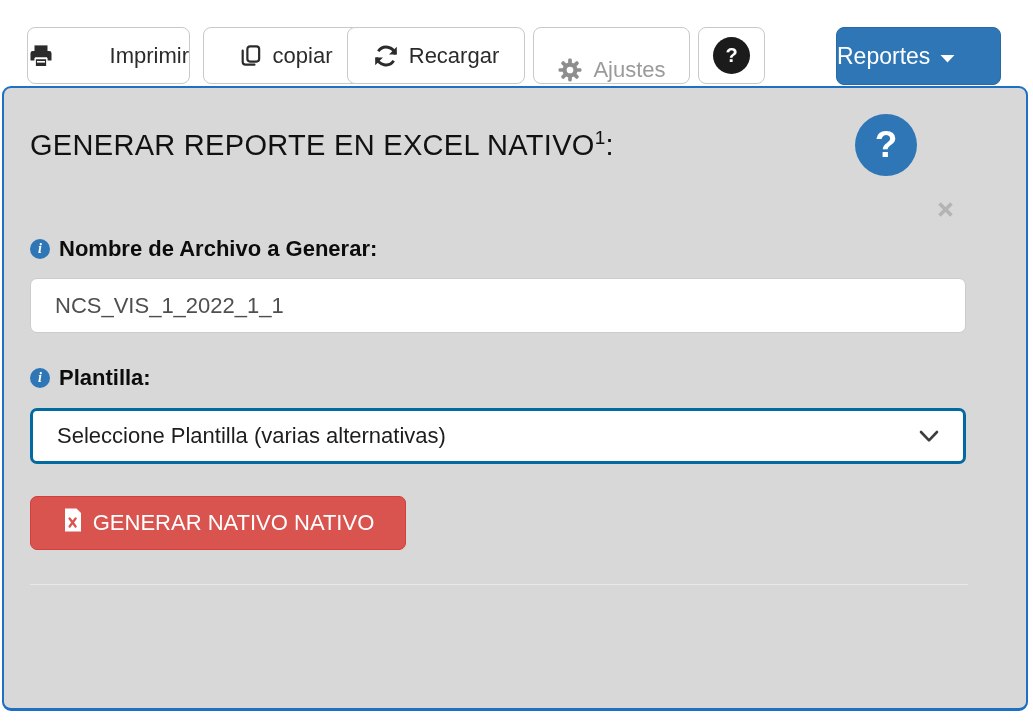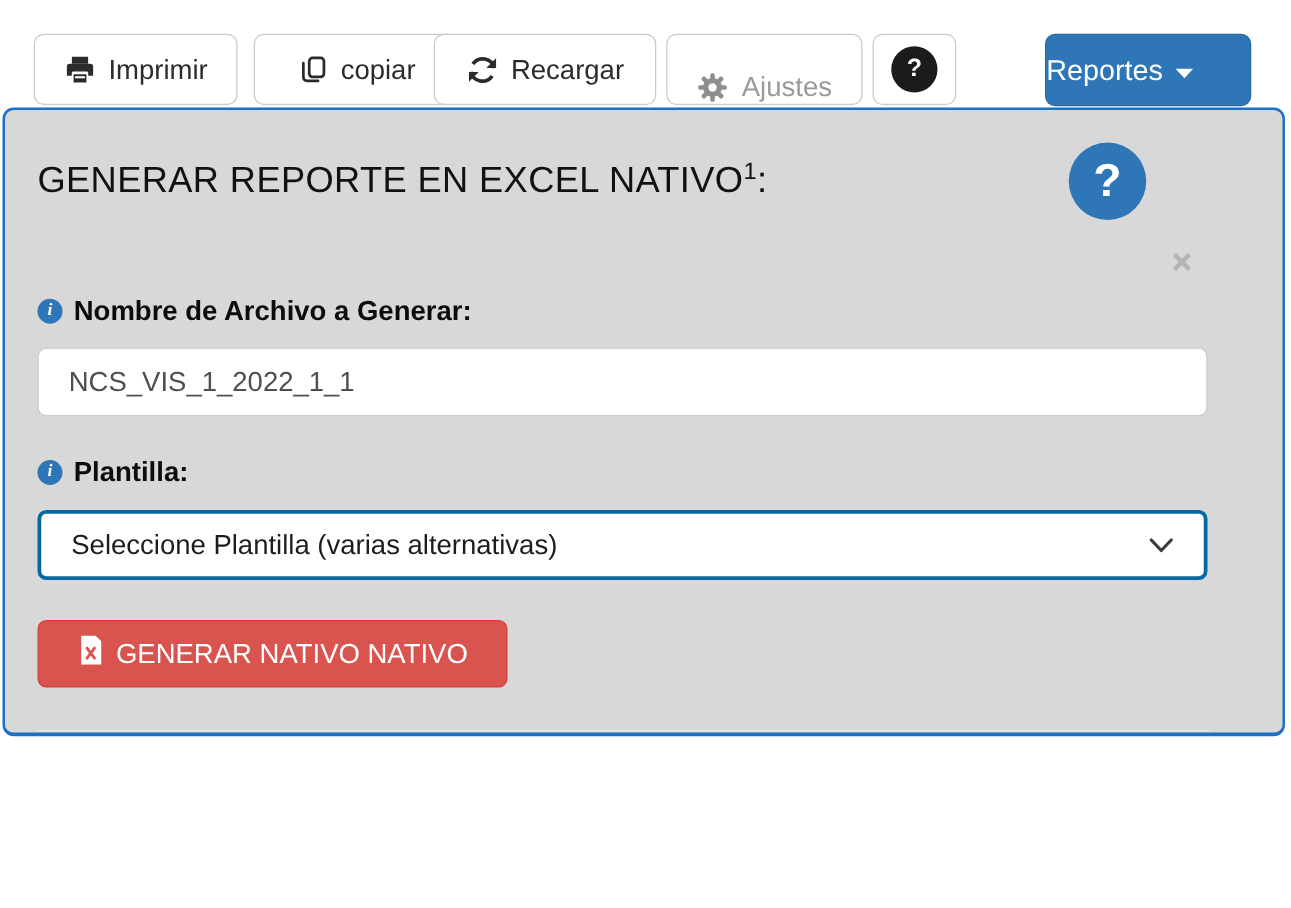--- a/index.html
+++ b/index.html
@@ -7,40 +7,40 @@
   .stage { position:relative; width:1033px; height:726px; background:#fff; }
 
   
   .tb-btn {
     position:absolute; top:27px; height:57px;
     background:#fff; border:1px solid #c9c9c9; border-radius:8px;
     display:flex; align-items:center; justify-content:center; gap:10px;
     font-size:22px; color:#2b2b2b; cursor:pointer;
   }
   .tb-btn svg { display:block; }
-  .btn-imprimir { left:27px;  width:163px; }
+  .btn-imprimir { left:27px;  width:163px;justify-content:space-between; }
   .btn-copiar   { left:203px; width:164px; }
   .btn-recargar { left:347px; width:178px; }
   .btn-ajustes  { left:533px; width:157px; color:#9a9a9a;align-items:flex-end; }
   .btn-help     { left:698px; width:67px; }
   .help-dot {
     width:37px; height:37px; border-radius:50%; background:#1b1b1b;
     color:#fff; font-size:20px; font-weight:bold;
     display:flex; align-items:center; justify-content:center;
   }
   .btn-reportes {
     position:absolute; top:27px; left:836px; width:165px; height:58px;
     background:#2e76b6; border:1px solid #2a6aa4; border-radius:8px;
     color:#fff; font-size:23px; cursor:pointer;
     display:flex; align-items:center; justify-content:flex-start; gap:10px;
   }
 
   
   .panel {
-    position:absolute; left:2px; top:86px; width:1026px; height:503px;
+    position:absolute; left:2px; top:86px; width:1026px; height:625px;
     background:#d8d8d8; border:2px solid #1d70c4; border-bottom-width:3px;
     border-radius:9px;
   }
   .panel-title {
     position:absolute; left:26px; top:40px;
     font-size:29px; color:#111; letter-spacing:0.3px; line-height:1;
   }
   .panel-title sup { font-size:19px; }
   .big-help {
     position:absolute; left:851px; top:26px; width:62px; height:62px;

